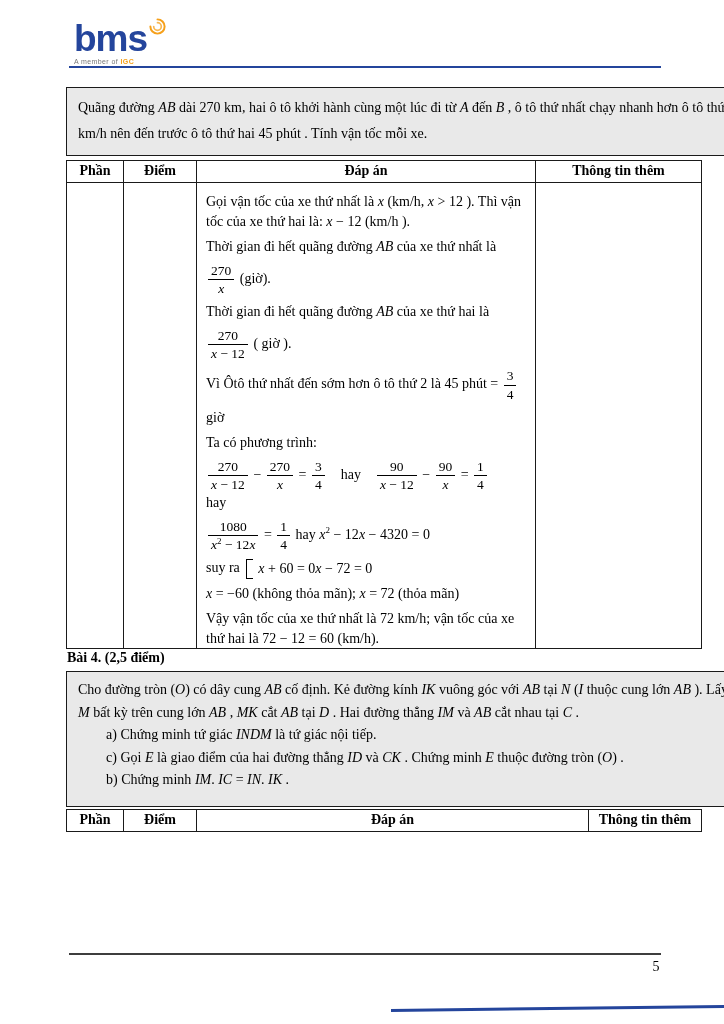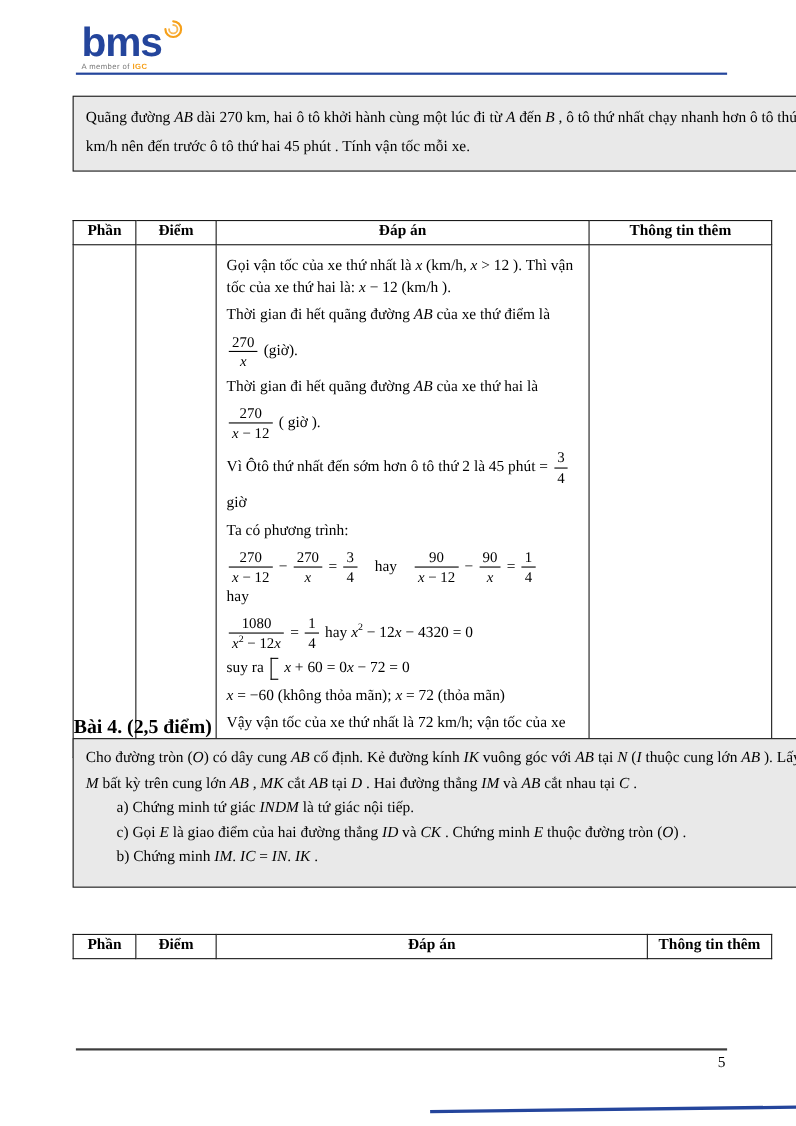--- a/index.html
+++ b/index.html
@@ -33,21 +33,21 @@
     padding:7px 11px;box-sizing:border-box;
   }
   .p3{top:87px;min-height:69px;}
   .p3 .rline{line-height:26px;}
   .p4{top:671px;min-height:136px;}
   .p4 .rline{line-height:22.5px;}
 
   
   table.anskey{
     position:absolute;left:66px;width:635px;
-    border-collapse:collapse;table-layout:fixed;font-size:14px;margin-top:40px;
+    border-collapse:collapse;table-layout:fixed;font-size:14px;
   }
   .t1{top:160px;}
   .t2{top:809px;}
   .anskey th,.anskey td{border:1px solid #1a1a1a;vertical-align:top;box-sizing:border-box;}
   .anskey th{font-weight:bold;text-align:center;padding:2px 3px;height:22px;}
   .sol-wrap{height:460px;overflow:hidden;padding:3px 8px 0 8px;}
   .sol-wrap .rline{margin:5px 0;line-height:20px;}
 
   
   .mvar{font-style:italic;font-family:"Liberation Serif", serif;}
@@ -55,21 +55,21 @@
   .msp{display:inline-block;}
   .frac{display:inline-block;vertical-align:middle;text-align:center;margin:1px 2px;line-height:1.12;font-size:13.5px;}
   .fnum{display:block;border-bottom:1px solid #000;padding:0 3px 1px;}
   .fden{display:block;padding:1px 3px 0;}
   .cases{display:inline-flex;align-items:center;vertical-align:middle;margin-left:3px;}
   .cbr{align-self:stretch;width:6px;border:1.4px solid #000;border-right:none;margin-right:5px;}
   .ccol{display:inline-flex;flex-direction:row;}
   .crow{line-height:20px;text-align:left;}
 
   
-  .bai4-label{position:absolute;left:67px;top:650px;font-weight:bold;font-size:18px;}
+  .bai4-label{position:absolute;left:67px;top:650px;font-weight:bold;font-size:14px;}
   .footer-rule{position:absolute;left:69px;top:953px;width:592px;height:2px;background:#3d3d3d;}
   .page-number{position:absolute;left:644px;top:959px;width:24px;text-align:center;font-size:14px;}
   .bottom-accent{
     position:absolute;left:391px;top:1007px;width:333px;height:3px;
     background:var(--accent_blue,#24459c);transform:rotate(-0.7deg);
   }
 </style>
 </head>
 <body>
 
@@ -104,21 +104,21 @@
         <th>Thông tin thêm</th>
       </tr>
     </thead>
     <tbody>
       <tr>
         <td></td>
         <td></td>
         <td>
           <div class="sol-wrap">
               <div class="rline"><span>Gọi vận tốc của xe thứ nhất là </span><i class="mvar">x</i><span> (km/h, </span><i class="mvar">x</i><span> &gt; 12 ). Thì vận tốc của xe thứ hai là: </span><i class="mvar">x</i><span> − 12 (km/h ).</span></div>
-              <div class="rline"><span>Thời gian đi hết quãng đường </span><i class="mvar">AB</i><span> của xe thứ điểm là</span></div>
+              <div class="rline"><span>Thời gian đi hết quãng đường </span><i class="mvar">AB</i><span> của xe thứ nhất là</span></div>
               <div class="rline"><span class="frac"><span class="fnum"><span>270</span></span><span class="fden"><i class="mvar">x</i></span></span><span> (giờ).</span></div>
               <div class="rline"><span>Thời gian đi hết quãng đường </span><i class="mvar">AB</i><span> của xe thứ hai là</span></div>
               <div class="rline"><span class="frac"><span class="fnum"><span>270</span></span><span class="fden"><i class="mvar">x</i><span> − 12</span></span></span><span> ( giờ ).</span></div>
               <div class="rline"><span>Vì Ôtô thứ nhất đến sớm hơn ô tô thứ 2 là 45 phút = </span><span class="frac"><span class="fnum"><span>3</span></span><span class="fden"><span>4</span></span></span></div>
               <div class="rline"><span>giờ</span></div>
               <div class="rline"><span>Ta có phương trình:</span></div>
               <div class="rline"><span class="frac"><span class="fnum"><span>270</span></span><span class="fden"><i class="mvar">x</i><span> − 12</span></span></span><span> − </span><span class="frac"><span class="fnum"><span>270</span></span><span class="fden"><i class="mvar">x</i></span></span><span> = </span><span class="frac"><span class="fnum"><span>3</span></span><span class="fden"><span>4</span></span></span><span class="msp" style="width: 14px;"></span><span>hay</span><span class="msp" style="width: 14px;"></span><span class="frac"><span class="fnum"><span>90</span></span><span class="fden"><i class="mvar">x</i><span> − 12</span></span></span><span> − </span><span class="frac"><span class="fnum"><span>90</span></span><span class="fden"><i class="mvar">x</i></span></span><span> = </span><span class="frac"><span class="fnum"><span>1</span></span><span class="fden"><span>4</span></span></span><span class="msp" style="width: 18px;"></span><span>hay</span></div>
               <div class="rline"><span class="frac"><span class="fnum"><span>1080</span></span><span class="fden"><i class="mvar">x</i><sup class="msup">2</sup><span> − 12</span><i class="mvar">x</i></span></span><span> = </span><span class="frac"><span class="fnum"><span>1</span></span><span class="fden"><span>4</span></span></span><span> hay </span><i class="mvar">x</i><sup class="msup">2</sup><span> − 12</span><i class="mvar">x</i><span> − 4320 = 0</span></div>
               <div class="rline"><span>suy ra </span><span class="cases">
                   <span class="cbr"></span>

